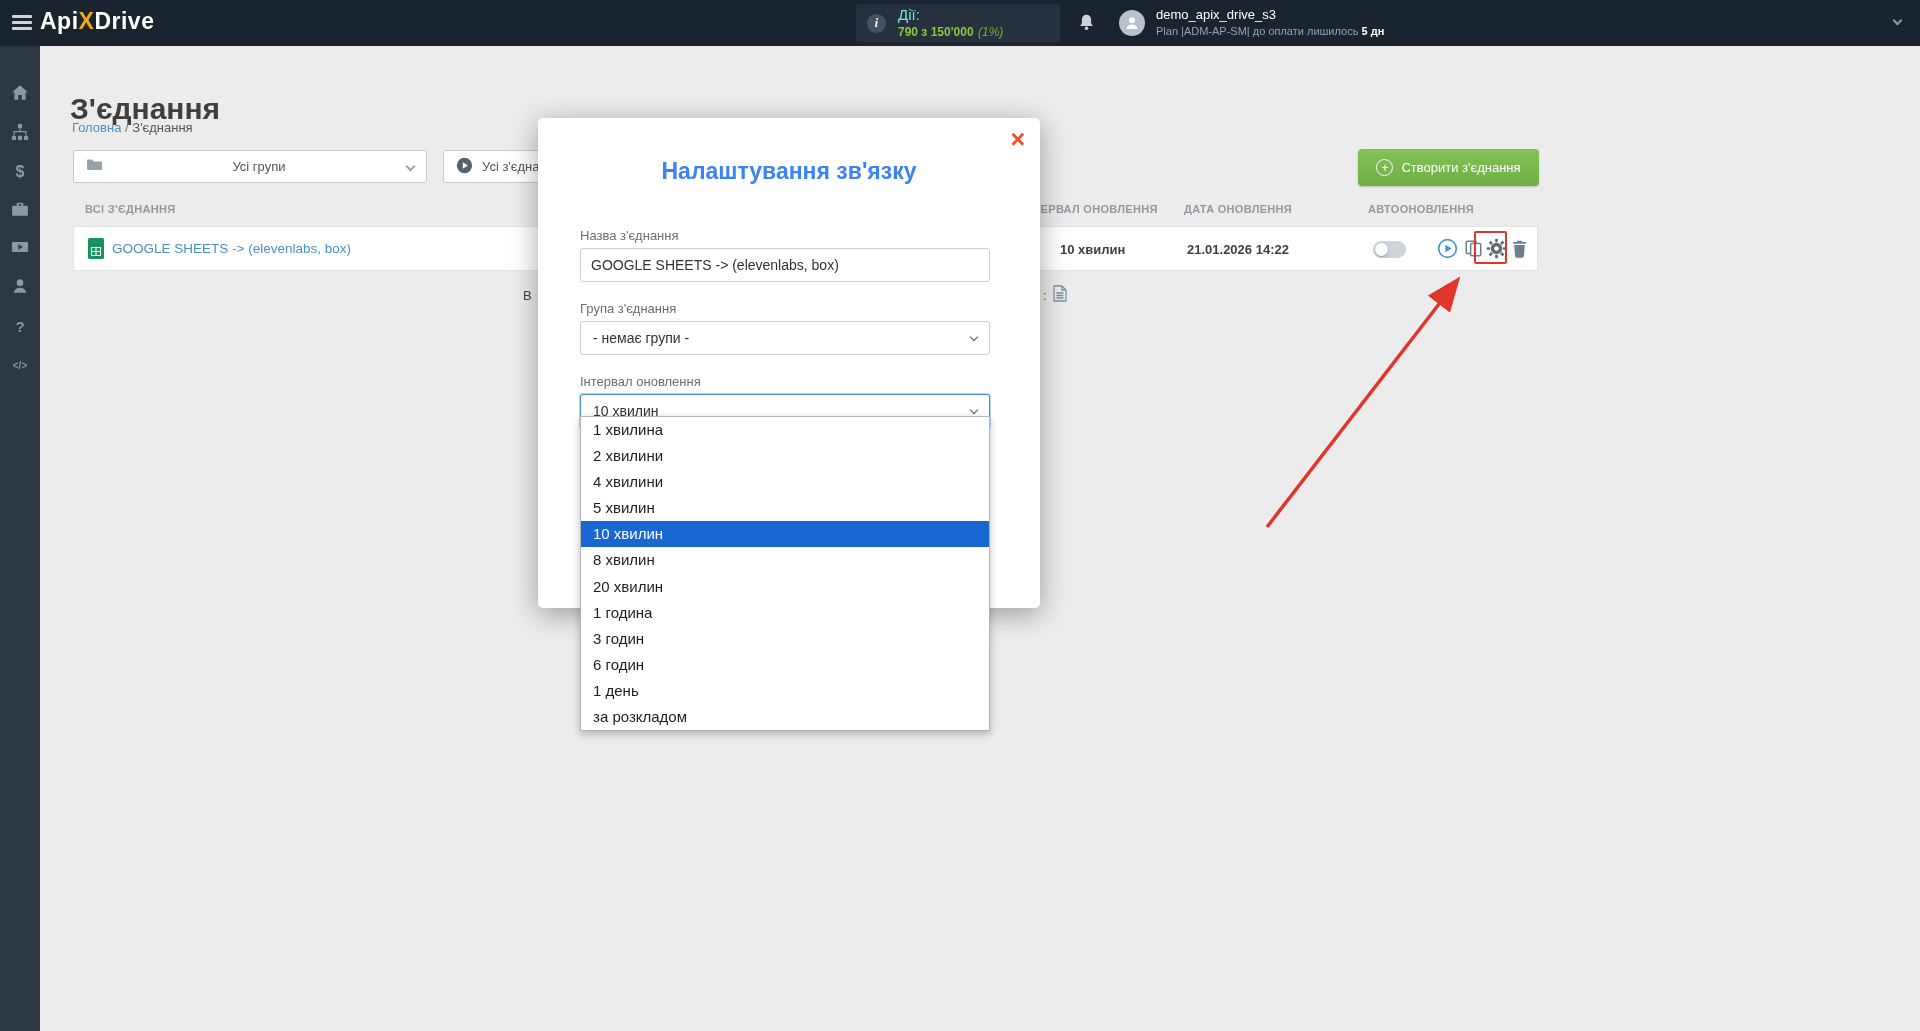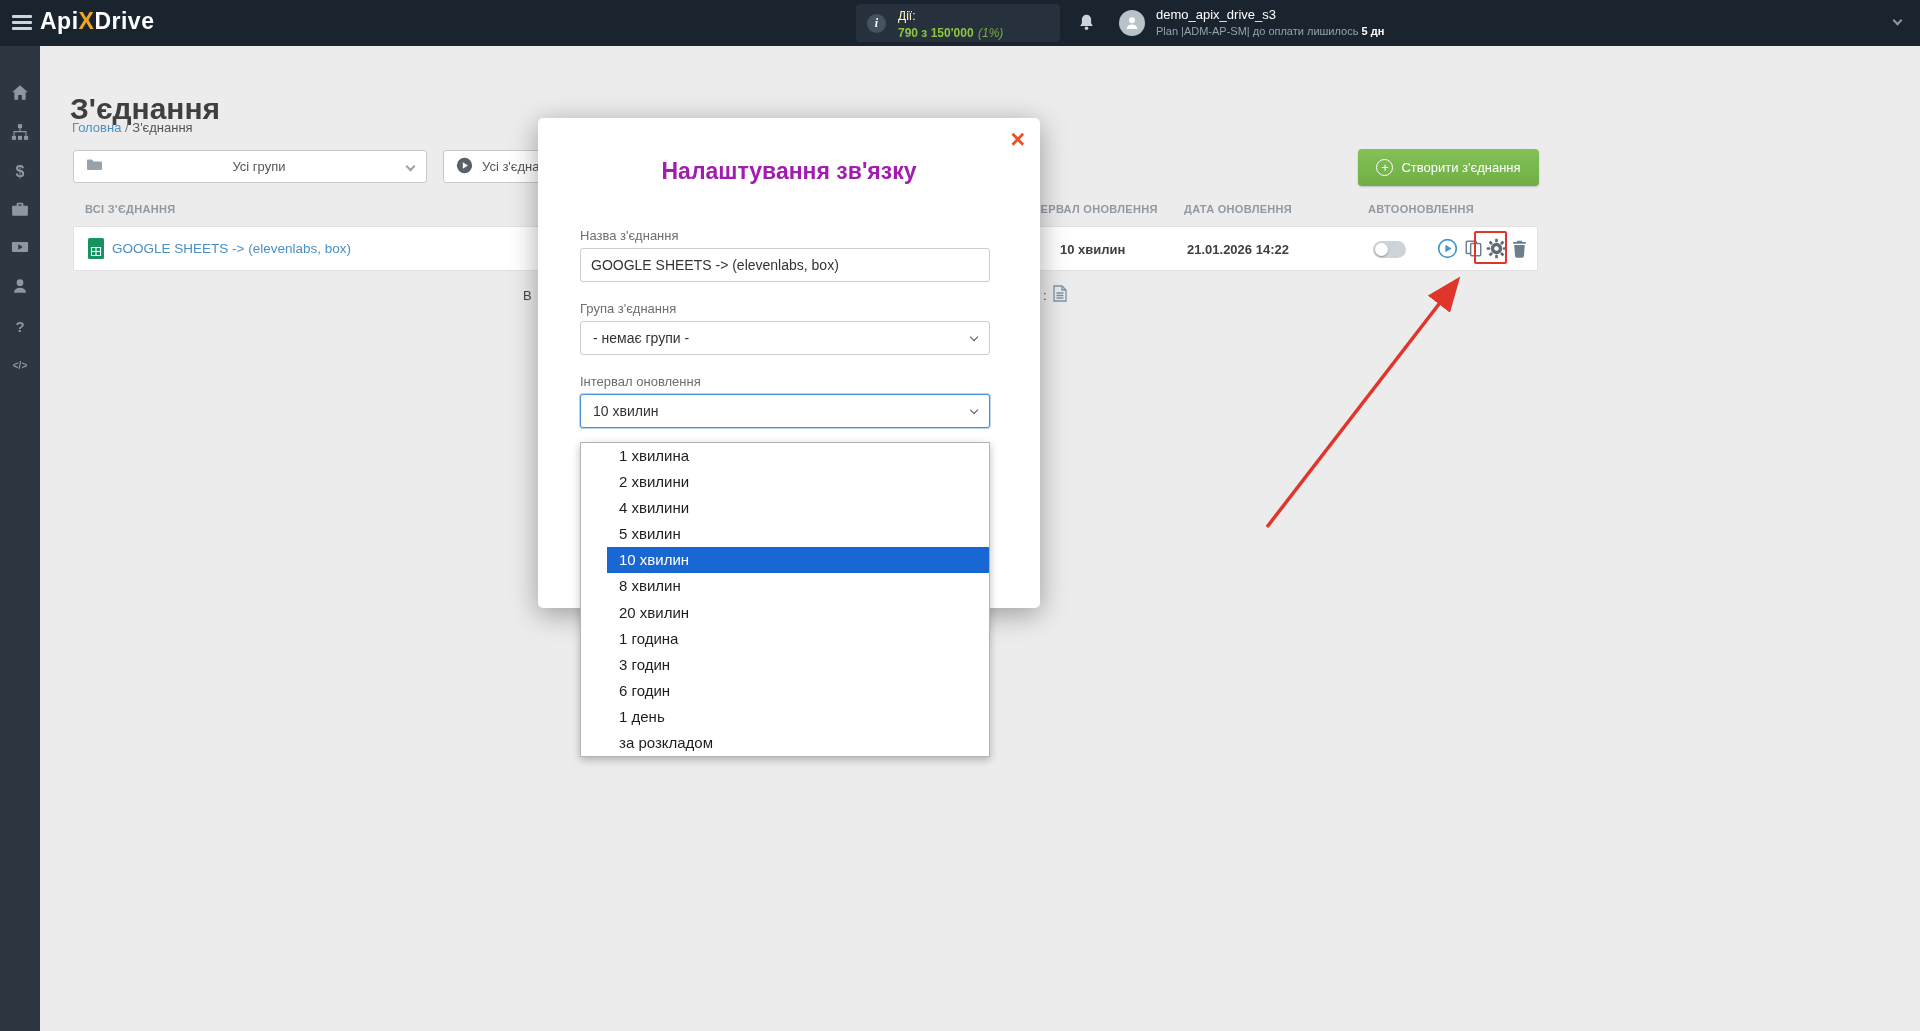--- a/index.html
+++ b/index.html
@@ -9,21 +9,21 @@
   
   #topbar { position:absolute; left:0; top:0; width:1920px; height:46px; background:#1a242e; z-index:30; }
   #burger { position:absolute; left:12px; top:15px; width:20px; height:16px; cursor:pointer; }
   #burger div { width:20px; height:2.5px; background:#cfd4d8; margin-bottom:3.5px; border-radius:1px; }
   #logo { position:absolute; left:40px; top:8px; font-size:23px; font-weight:bold; color:#fff; letter-spacing:.5px; }
   #logo .logo-x { color:#f2a71b; }
   #actionsBox { position:absolute; left:856px; top:4px; width:204px; height:38px; background:#26313d; border-radius:4px; }
   #infoIcon { position:absolute; left:11px; top:10px; width:19px; height:19px; border-radius:50%; background:#46535f; color:#fff;
               font:italic bold 12px "Liberation Serif", serif; display:flex; align-items:center; justify-content:center; }
   #actionsText { position:absolute; left:42px; top:3px; line-height:16px; }
-  #actionsLabel { color:#fef9c3; font-size:12px;margin-top:44px; }
+  #actionsLabel { color:#5eead4; font-size:15px;margin-top:44px; }
   #actionsValue { color:#8dc63f; font-size:12px; font-weight:bold; }
   #actionsPct { color:#8dc63f; font-size:12px; font-style:italic; opacity:.8; }
   #bell { position:absolute; left:1077px; top:13px; color:#cdd3d8; cursor:pointer; }
   #avatar { position:absolute; left:1119px; top:10px; width:26px; height:26px; border-radius:50%; background:#b9c2c9;
             display:flex; align-items:center; justify-content:center; cursor:pointer; }
   #userName { position:absolute; left:1156px; top:7px; font-size:13px; color:#fff; }
   #userPlan { position:absolute; left:1156px; top:25px; font-size:11px; color:#96a1ab; }
   #userPlan b { color:#fff; }
   .chev { display:inline-block; width:7px; height:7px; border-right:2px solid #8d97a1; border-bottom:2px solid #8d97a1; transform:rotate(45deg); }
   #userChev { position:absolute; left:1894px; top:17px; cursor:pointer; }
@@ -70,34 +70,34 @@
 
   
   #fragL { position:absolute; left:523px; top:288px; font-size:13px; color:#444; z-index:10; }
   #fragR { position:absolute; left:1043px; top:288px; font-size:13px; color:#444; z-index:10; }
   #docIcon { position:absolute; left:1053px; top:285px; z-index:10; }
 
   
   #modal { position:absolute; left:538px; top:118px; width:502px; height:490px; background:#fff; border-radius:5px;
            box-shadow:0 6px 28px rgba(0,0,0,.35); z-index:50; }
   #mClose { position:absolute; right:15px; top:6px; font-size:25px; font-weight:bold; color:#f04e23; cursor:pointer; line-height:1.2; }
-  #mTitle { position:absolute; top:40px; left:0; width:100%; text-align:center; font-size:23px; font-weight:bold; color:#a21caf; }
+  #mTitle { position:absolute; top:40px; left:0; width:100%; text-align:center; font-size:23px; font-weight:bold; color:#3b82f6; }
   .mlabel { position:absolute; left:42px; font-size:13px; color:#6e6e6e; }
   #mLbl1 { top:110px; } #mLbl2 { top:183px; } #mLbl3 { top:256px; }
   .mfield { position:absolute; left:42px; width:410px; height:34px; border:1px solid #ccc; border-radius:3px;
             font-size:14px; color:#333; background:#fff; }
   #mInput { top:130px; padding:0 10px; }
   .mselect { display:flex; align-items:center; justify-content:space-between; padding:0 12px; cursor:pointer; }
   #mSel1 { top:203px; }
   #mSel2 { top:276px; border-color:#4a90d9; box-shadow:0 0 0 1px rgba(74,144,217,.4); }
   .mselect .chev { width:6px; height:6px; border-color:#555; border-width:1.5px; margin-top:-3px; }
 
   
-  #optList { position:absolute; left:580px; top:442px; width:410px; background:#fff; border:1px solid #b4b4b4;
-             box-shadow:0 3px 8px rgba(0,0,0,.25); z-index:80;padding-left:26px; }
+  #optList { position:absolute; left:580px; top:416px; width:410px; background:#fff; border:1px solid #b4b4b4;
+             box-shadow:0 3px 8px rgba(0,0,0,.25); z-index:80; }
   .opt { height:26.1px; line-height:26.1px; padding-left:12px; font-size:15px; color:#1e1e1e; cursor:pointer; }
   .opt.selected { background:#1967d2; color:#fff; }
 
   
   #arrowSvg { position:absolute; left:0; top:0; z-index:90; pointer-events:none; }
 </style>
 </head>
 <body>
 
 <div id="page">

